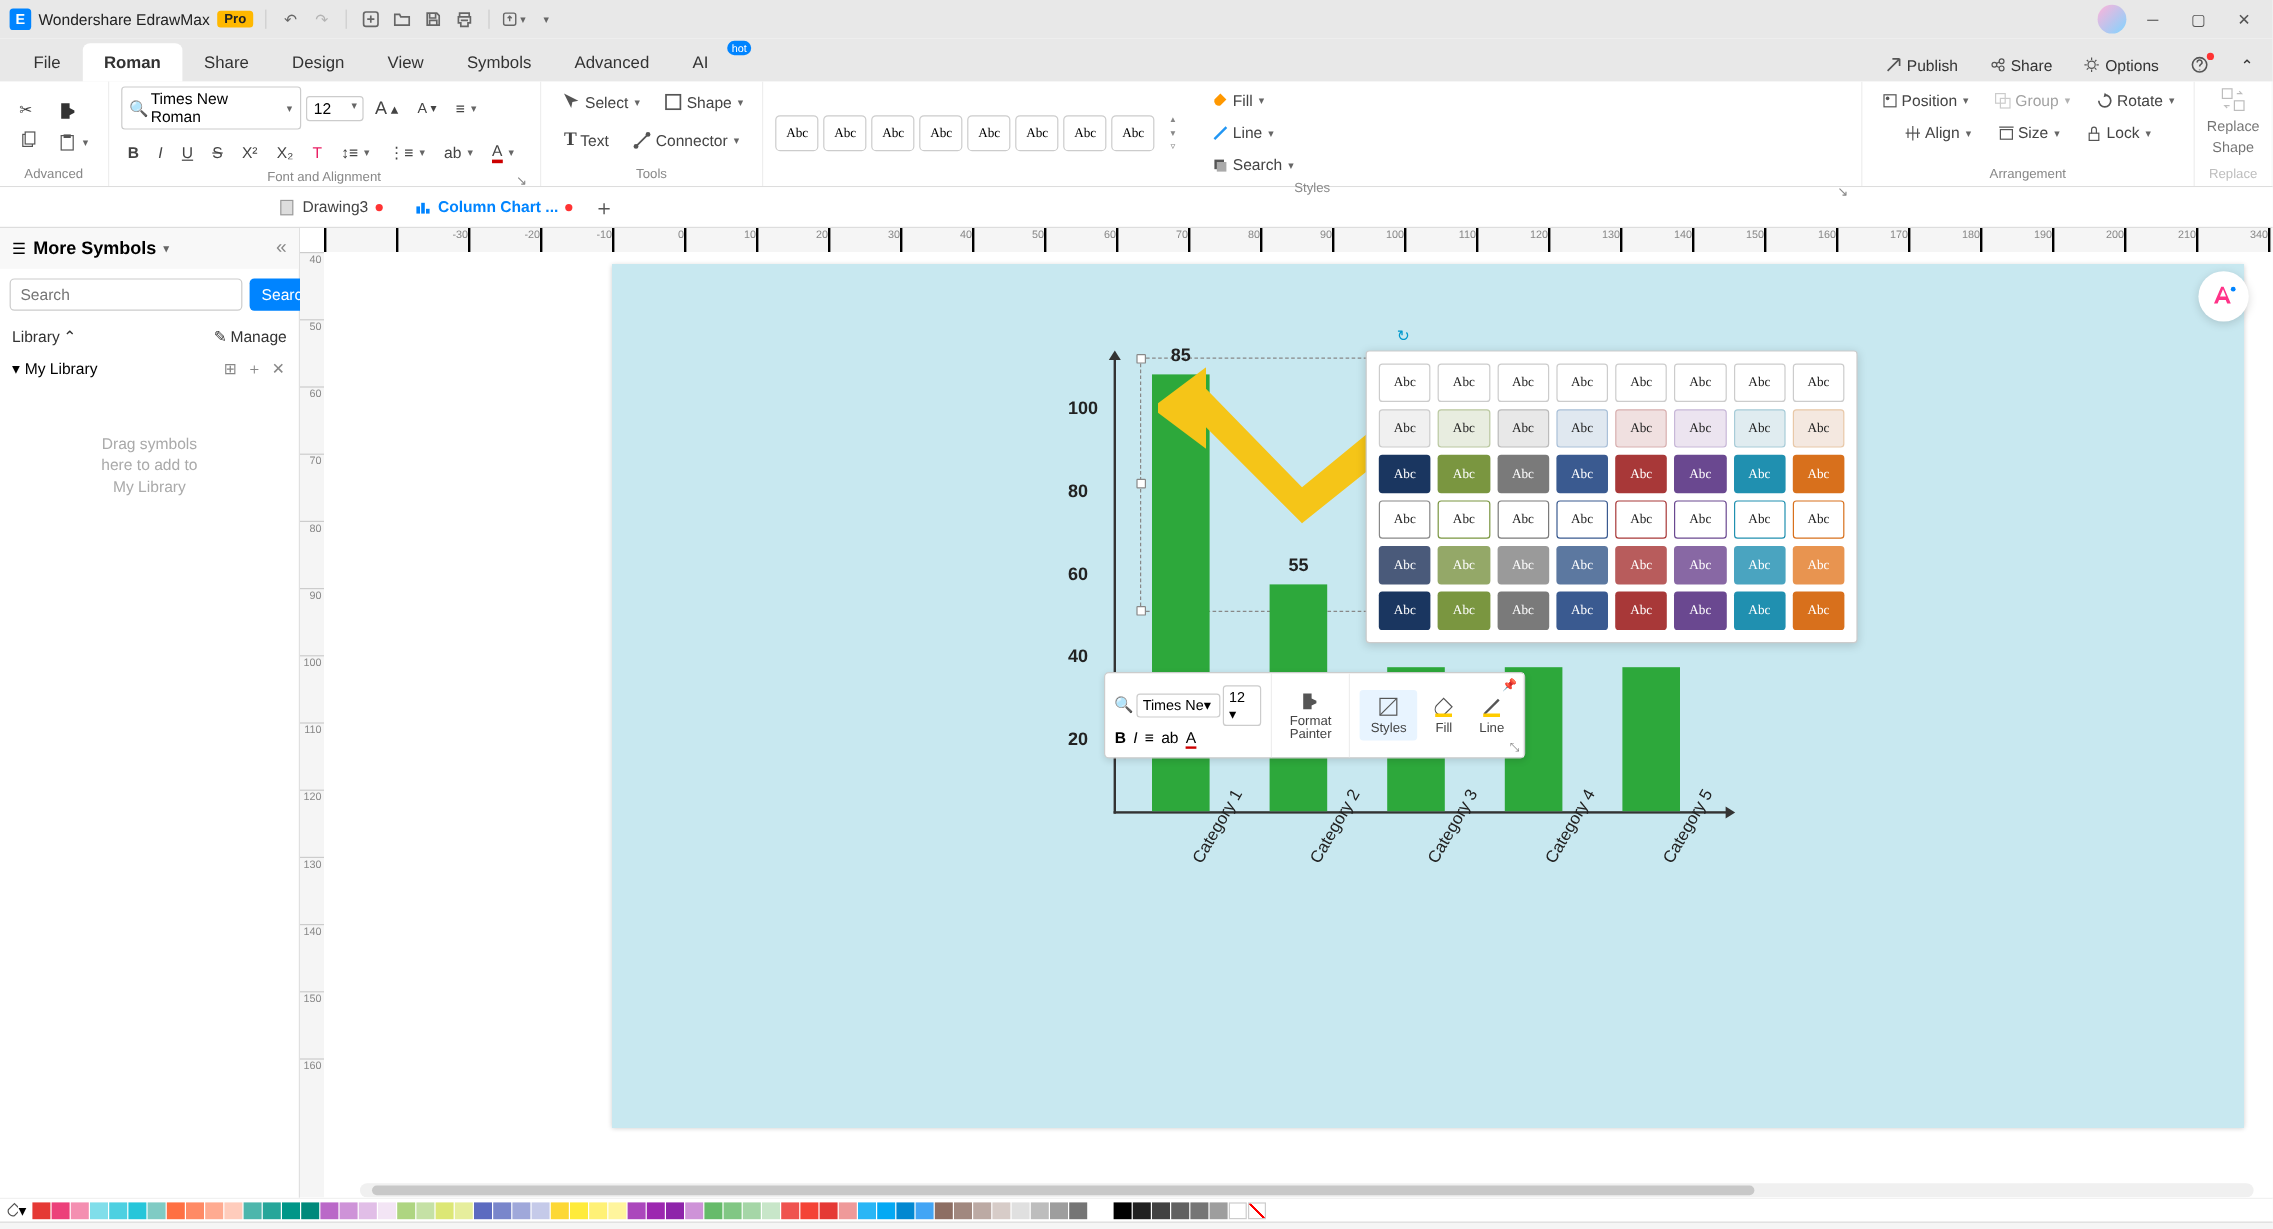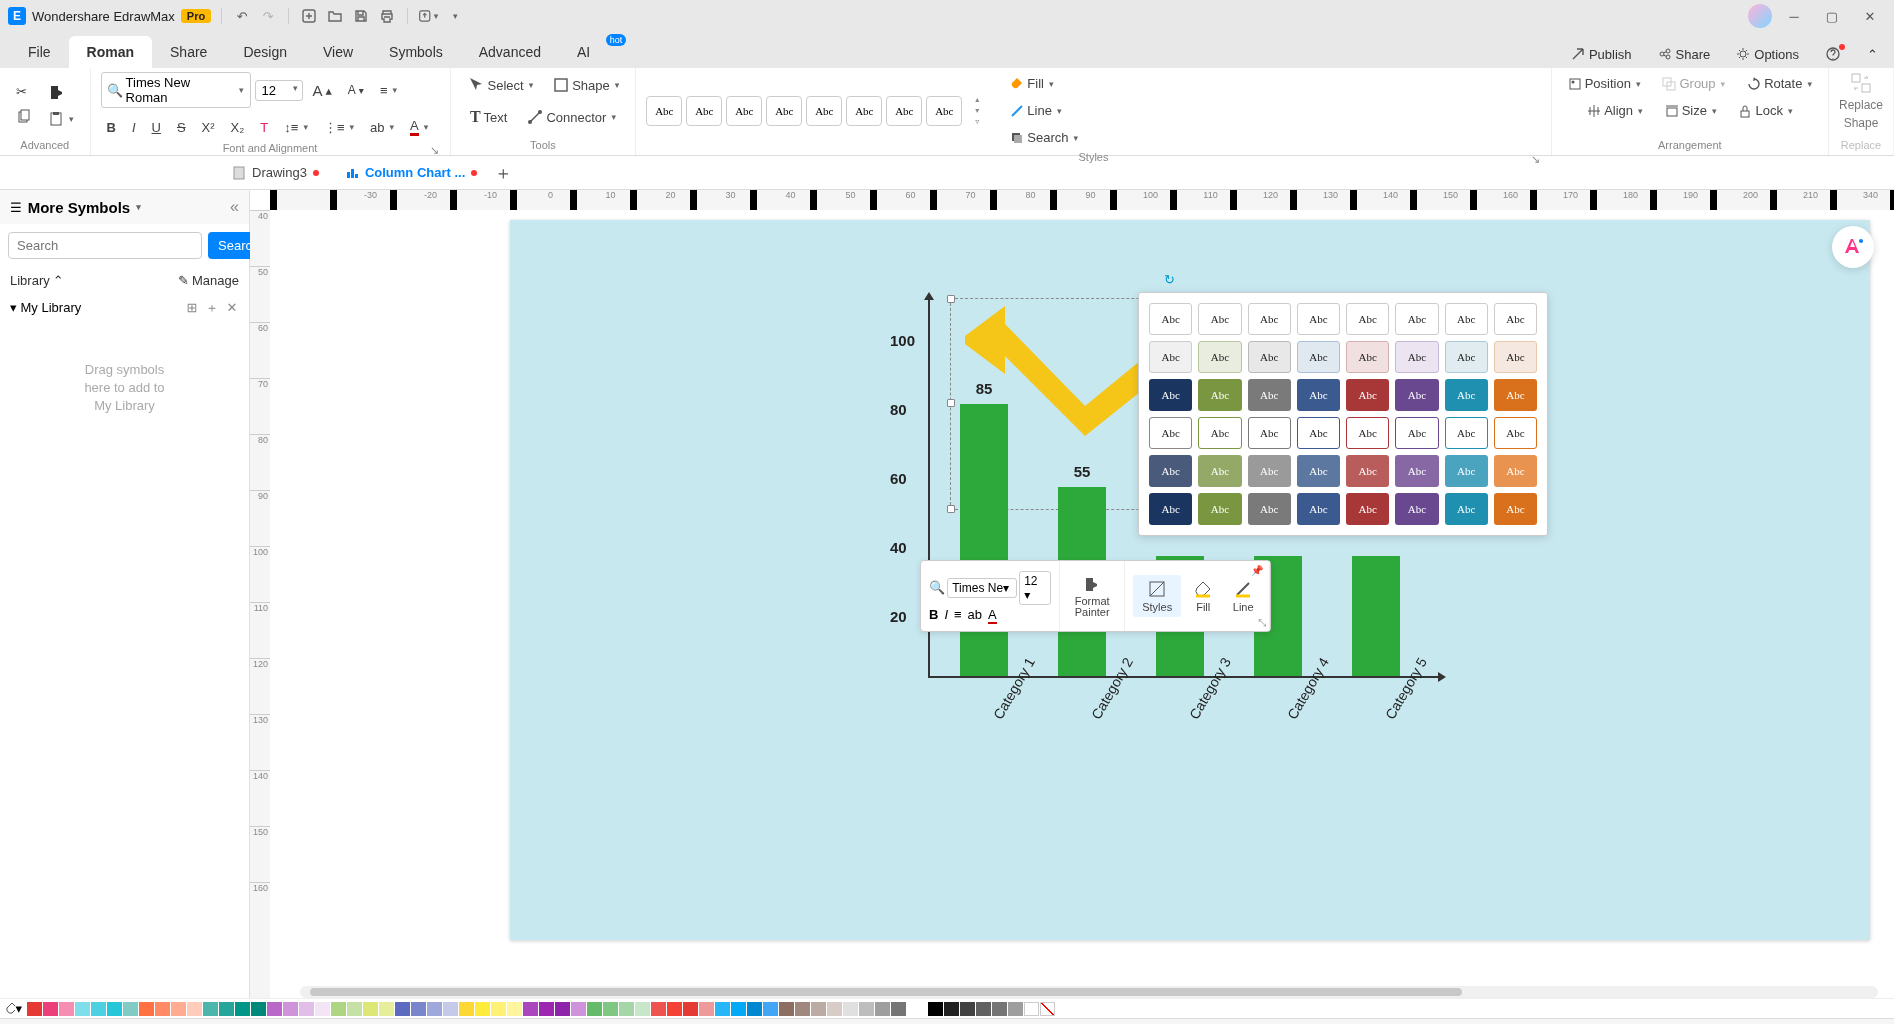--- a/index.html
+++ b/index.html
@@ -62,21 +62,21 @@
 .lib-row { display: flex; justify-content: space-between; padding: 6px 10px; font-size: 13px; color: #333; }
 .lib-row span { cursor: pointer; display: flex; align-items: center; gap: 3px; }
 .mylib-row { display: flex; align-items: center; padding: 6px 10px; font-size: 13px; gap: 4px; }
 .mylib-icons { margin-left: auto; display: flex; gap: 6px; }
 .mylib-icons span { width: 14px; height: 14px; cursor: pointer; color: #888; display: flex; align-items: center; justify-content: center; }
 .empty-lib { text-align: center; color: #aaa; font-size: 13px; padding: 40px 20px; line-height: 1.4; }
 
 
 .canvas-wrap { flex: 1; position: relative; overflow: hidden; background: #fff; }
 .ruler-h { position: absolute; top: 0; left: 20px; right: 0; height: 20px; background: #f5f5f5; display: flex; font-size: 9px; color: #888; overflow: hidden; }
-.ruler-h span { width: 60px; text-align: center; padding-left: 14px; border-left: 7px solid #000000; flex-shrink: 0; }
+.ruler-h span { width: 60px; text-align: right; padding-left: 14px; border-left: 2px solid #000000; flex-shrink: 0; }
 .ruler-v { position: absolute; top: 20px; left: 0; width: 20px; bottom: 0; background: #f5f5f5; display: flex; flex-direction: column; font-size: 9px; color: #888; overflow: hidden; }
 .ruler-v span { height: 56px; text-align: right; padding-right: 2px; border-top: 1px solid #ccc; writing-mode: horizontal-tb; flex-shrink: 0; }
 .canvas { position: absolute; top: 20px; left: 20px; right: 0; bottom: 0; overflow: hidden; }
 .canvas-bg { position: absolute; top: 0; left: 0; right: 0; bottom: 0; background: #fff; }
 .page { position: absolute; top: 10px; left: 240px; width: 1360px; height: 720px; background: #c8e8f0; box-shadow: 0 1px 4px rgba(0,0,0,0.2); }
 .refresh-ic { position: absolute; top: 52px; left: 654px; width: 14px; height: 14px; color: #0099cc; }
 
 
 .chart { position: absolute; top: 78px; left: 380px; width: 540px; height: 420px; }
 .selection-box { position: absolute; border: 1px dashed #888; }
@@ -565,21 +565,21 @@
             <div class="sel-handle" style="bottom:-4px;left:-4px"></div>
           </div>
           <div class="y-axis"></div>
           <div class="x-axis"></div>
           <div class="y-tick" style="top:34px">100</div>
           <div class="y-tick" style="top:103px">80</div>
           <div class="y-tick" style="top:172px">60</div>
           <div class="y-tick" style="top:241px">40</div>
           <div class="y-tick" style="top:310px">20</div>
 
-          <div class="bar" style="left:70px;height:272px">
+          <div class="bar" style="left:70px;height:364px">
               <div class="bar-label">85</div>
             </div>
           <div class="bar" style="left:168px;height:189px">
               <div class="bar-label">55</div>
             </div>
           <div class="bar" style="left:266px;height:120px"></div>
           <div class="bar" style="left:364px;height:120px"></div>
           <div class="bar" style="left:462px;height:120px"></div>
 
           <div class="cat-label" style="left:100px">Category 1</div>

